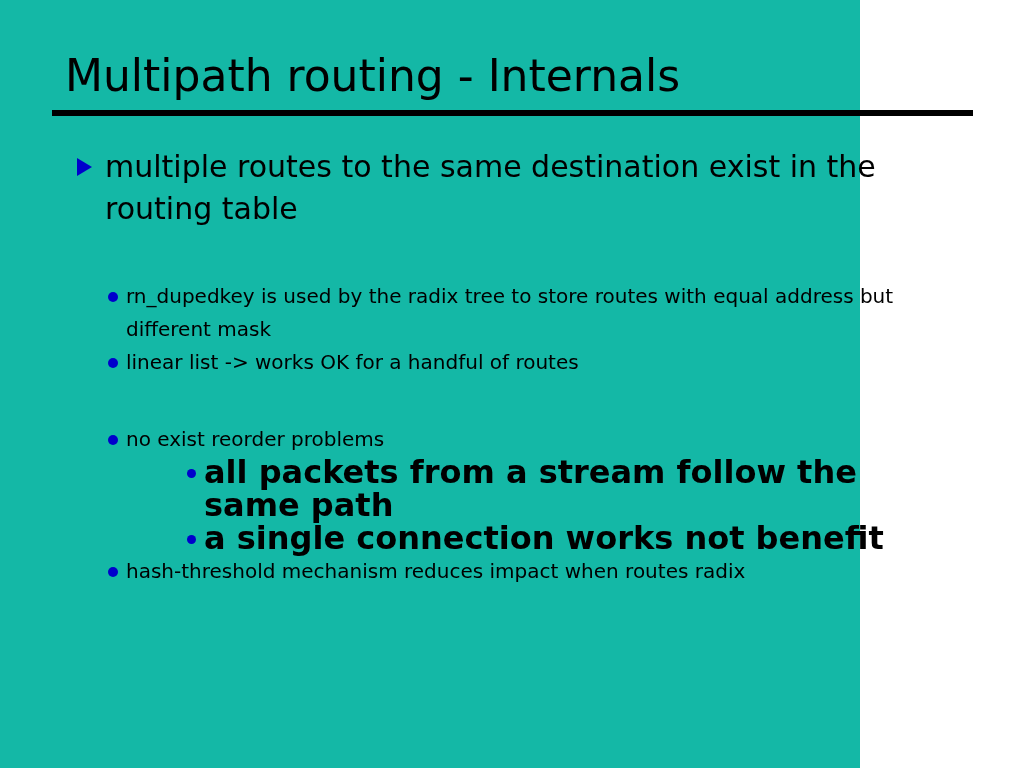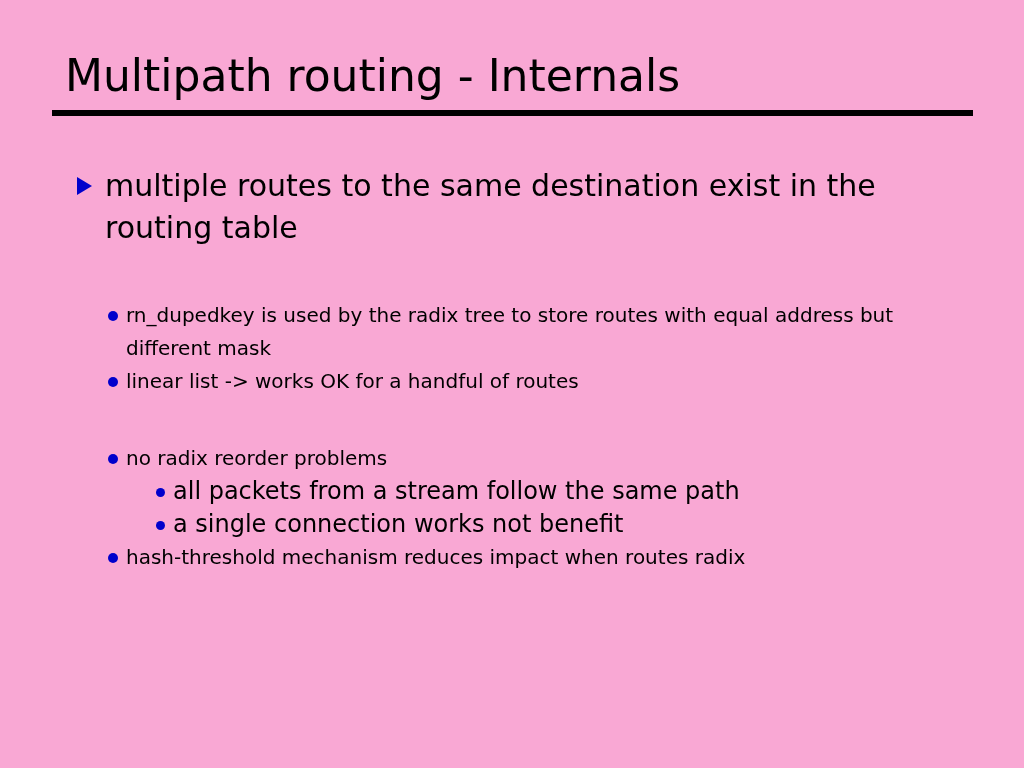--- a/index.html
+++ b/index.html
@@ -12,23 +12,23 @@
     width: 1024px;
     height: 768px;
     overflow: hidden;
     font-family: "DejaVu Sans", "Liberation Sans", sans-serif;
     color: #000000;
     -webkit-font-smoothing: antialiased;
   }
 
   .slide {
     position: relative;
-    width: 1024px;
+    width: 860px;
     height: 768px;
-    background: #f9a8d4;
+    background: #14b8a6;
   }
 
   
   .title-block {
     position: absolute;
     left: 52px;
     top: 48px;
     width: 921px;
   }
   .slide-title {
@@ -44,21 +44,21 @@
     margin-top: 6px;
     width: 921px;
     height: 6px;
     background: #000000;
   }
 
   
   .body-block {
     position: absolute;
     left: 0px;
-    top: 165px;
+    top: 146px;
     width: 1024px;
   }
 
   .bullet-row {
     position: relative;
     display: block;
   }
 
   
   .lvl1 {
@@ -96,24 +96,25 @@
     width: 10px;
     height: 10px;
     border-radius: 50%;
     background: #0000CC;
   }
 
   
   .lvl3 {
     padding-left: 173px;
     padding-right: 115px;
-    font-size: 24px;
+    font-size: 32px;
     line-height: 33px;
-    font-weight: 400;
+    font-weight: 700;
     color: #000000;
+    margin-left: 31px;
   }
   .lvl3 .marker {
     position: absolute;
     left: 156px;
     top: 13px;
     width: 9px;
     height: 9px;
     border-radius: 50%;
     background: #0000CC;
   }
@@ -157,21 +158,21 @@
       <span class="bullet-text">linear list -&gt; works OK for a handful of routes</span>
     </div>
 
     <div class="group-gap-md"></div>
 
 
     <div class="group-gap-sm"></div>
 
     <div class="bullet-row lvl2">
       <span class="marker"></span>
-      <span class="bullet-text">no radix reorder problems</span>
+      <span class="bullet-text">no exist reorder problems</span>
     </div>
 
     <div class="bullet-row lvl3">
       <span class="marker"></span>
       <span class="bullet-text">all packets from a stream follow the same path</span>
     </div>
 
     <div class="bullet-row lvl3">
       <span class="marker"></span>
       <span class="bullet-text">a single connection works not benefit</span>

